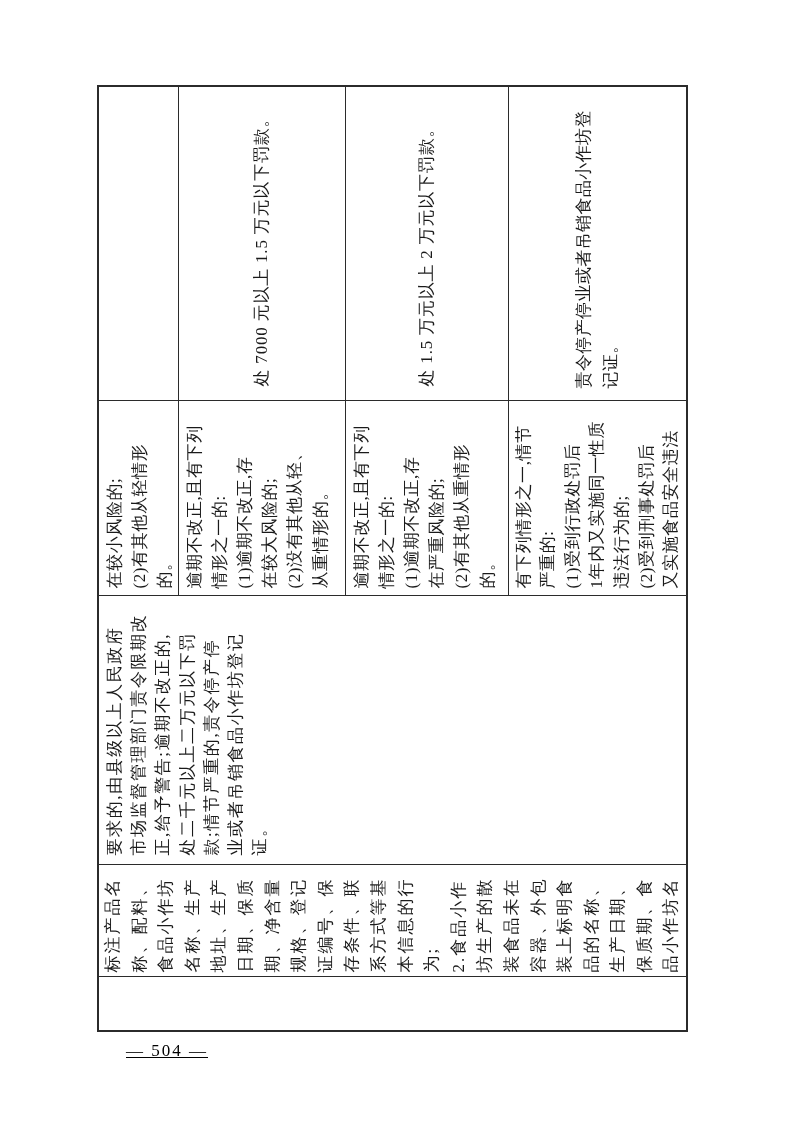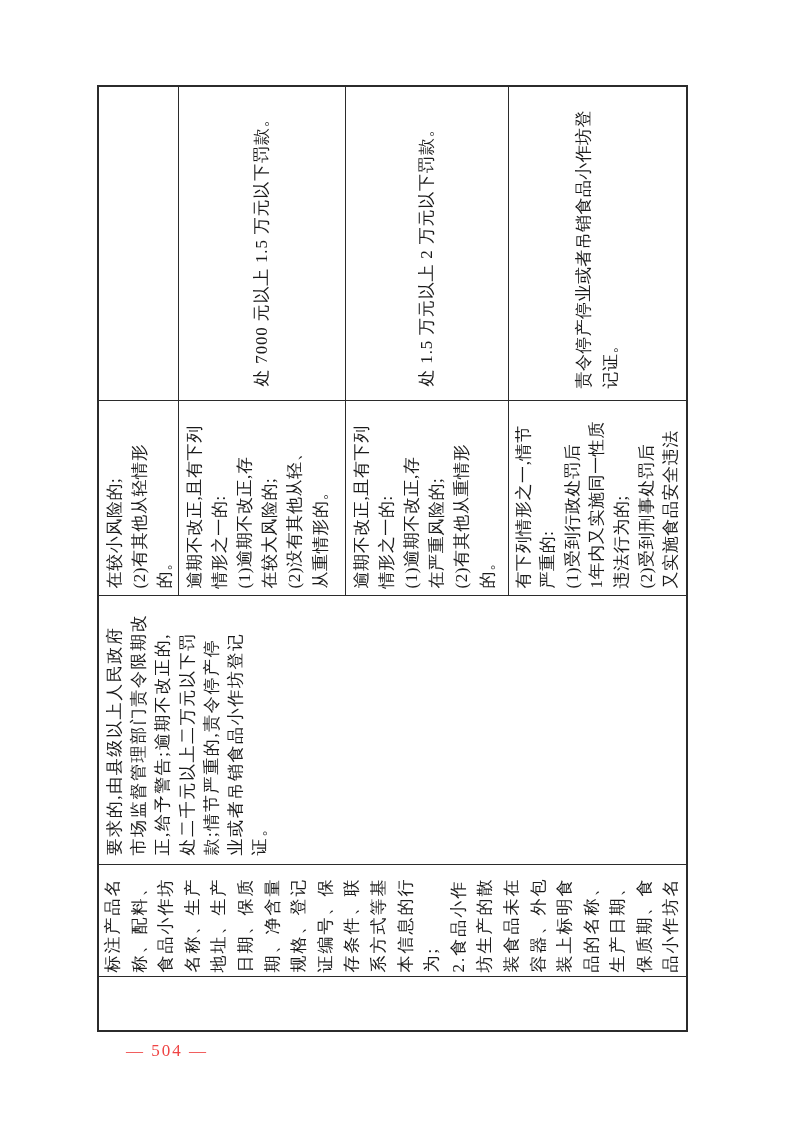--- a/index.html
+++ b/index.html
@@ -84,21 +84,22 @@
     letter-spacing: 0.8px;
   }
   tr.r4 td.ce .txt { padding-left: 12px; letter-spacing: 0.4px; }
   
   .folio {
     position: absolute;
     left: 126px;
     top: 1041px;
     font-size: 17px;
     letter-spacing: 2px;
-    color: #ef4444;
+    color: #000000;
+    text-decoration: underline;
   }
 </style>
 </head>
 <body>
 
 <div class="page">
   <div class="table-host">
     <div class="landscape">
       <table class="penalty">
         <colgroup>

